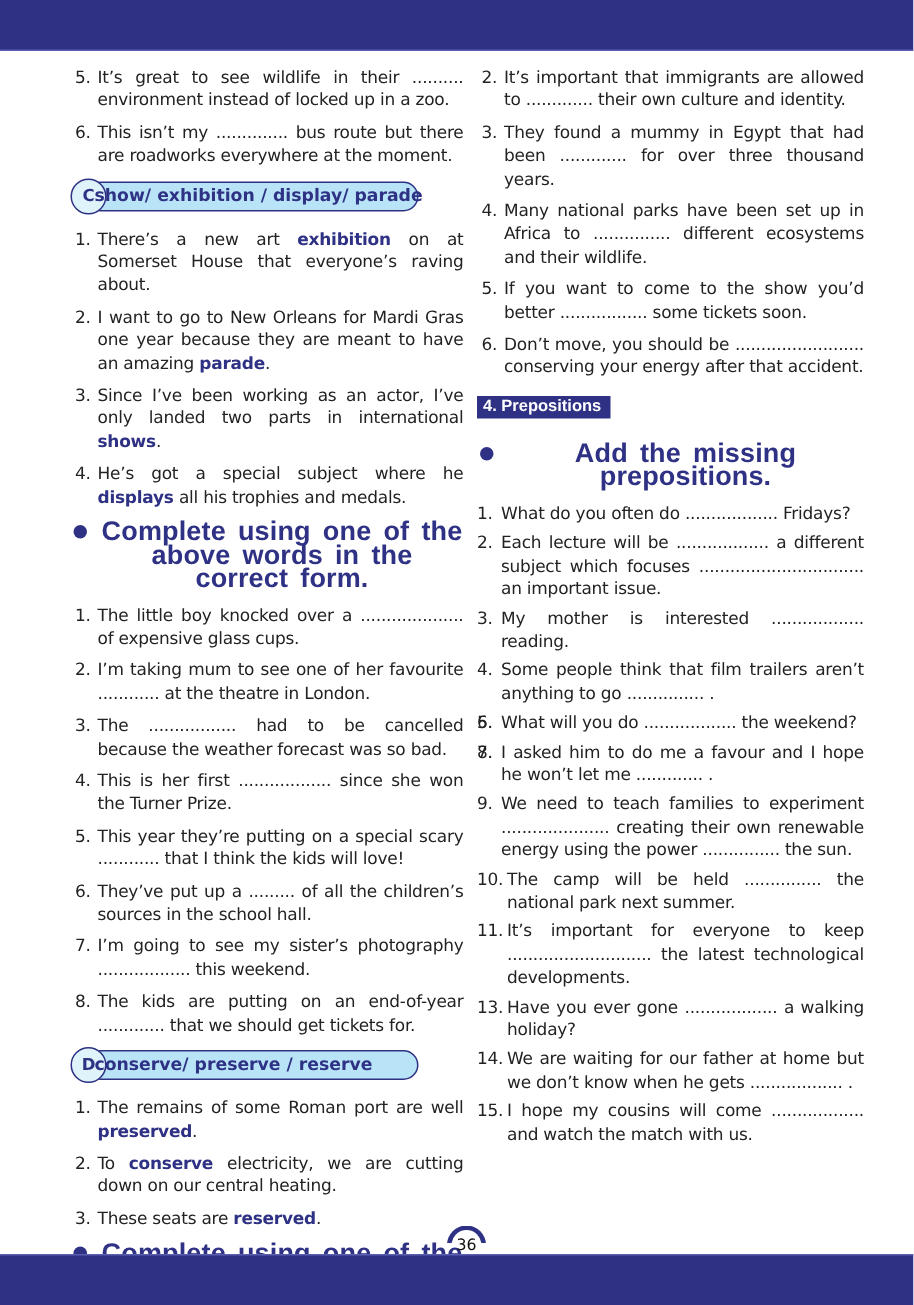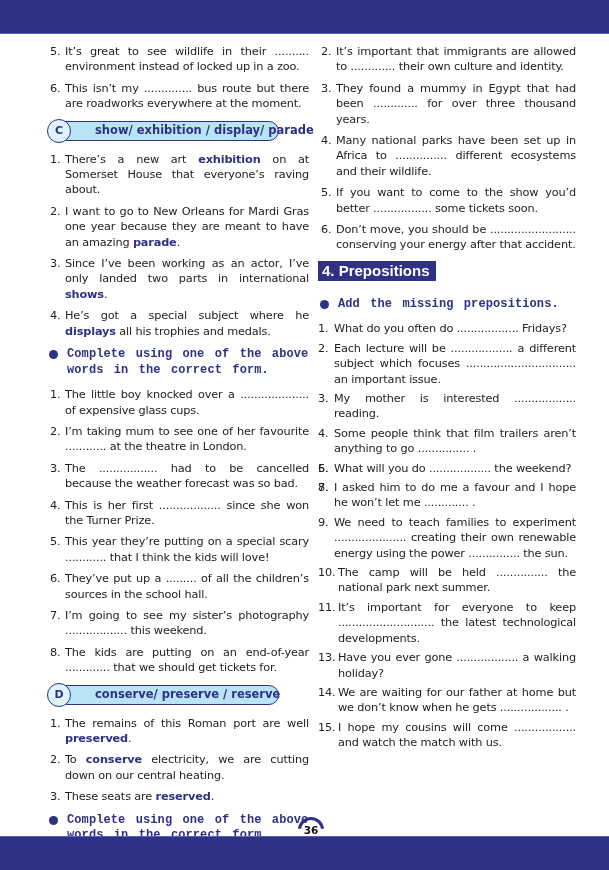--- a/index.html
+++ b/index.html
@@ -2,43 +2,43 @@
 <html><head>
 <meta charset="utf-8">
 <style>
   * { box-sizing: border-box; margin: 0; padding: 0; }
   html, body { width: 609px; height: 870px; background: #ffffff; overflow: hidden; }
   body { position: relative; font-family: "DejaVu Sans", sans-serif; color: #222; }
   .top-band { position: absolute; left: 0; top: 0; width: 609px; height: 34px; background: #2e3184; border-bottom: 1px solid #5b5fb0; }
   .bottom-band { position: absolute; left: 0; top: 836px; width: 609px; height: 34px; background: #2e3184; border-top: 1px solid #5b5fb0; }
   .page-num { position: absolute; left: 297px; top: 817px; width: 28px; height: 20px; text-align: center; }
   .page-num .arc { position: absolute; left: 1px; top: 0; width: 26px; height: 26px; border: 3px solid #2e3184; border-bottom-color: transparent; border-left-color: #2e3184; border-right-color: #2e3184; border-radius: 50%; clip-path: inset(0 0 55% 0); }
-  .page-num span { position: relative; display: block; font-size: 10.5px; font-weight: bold; color: #111; top: 7px; }
+  .page-num span { position: relative; display: block; font-size: 10.5px; font-weight: normal; color: #111; top: 7px; }
 
   .col { position: absolute; top: 44px; }
   .col-left { left: 47px; width: 262px; }
   .col-right { left: 318px; width: 258px; }
 
   ol.items { list-style: none; }
   ol.items li { position: relative; font-size: 11.3px; line-height: 15.4px; padding-left: 18px; margin-bottom: 6px; text-align: justify; letter-spacing: -0.15px; }
   ol.items li .num { position: absolute; left: 3px; top: 0; }
   ol.items.tight li { padding-left: 16px; margin-bottom: 4px; }
   ol.items.tight li .num { left: 0; }
   ol.items.tight li.two-digit { padding-left: 20px; }
   .kw { color: #2e3184; font-weight: bold; }
 
   .pill { position: relative; height: 22px; margin: 8px 0 10px 0; width: 232px; }
   .pill .bar { position: absolute; left: 10px; top: 1px; right: 0; height: 20px; background: #b9e4f7; border: 1.5px solid #2e3184; border-radius: 10px; }
   .pill .letter { position: absolute; left: 0; top: -1px; width: 24px; height: 24px; border-radius: 50%; background: #dff3fb; border: 1.5px solid #2e3184; color: #2e3184; font-weight: bold; font-size: 11px; text-align: center; line-height: 21px; }
-  .pill .label { position: absolute; left: 48px; top: 3px; font-size: 11.5px; font-weight: bold; color: #2e3184; white-space: nowrap; }
+  .pill .label { position: absolute; left: 16px; top: 3px; font-size: 11.5px; font-weight: bold; color: #2e3184; white-space: nowrap; }
 
-  .instr { position: relative; padding-left: 20px; font-family: Liberation Mono, monospace; font-weight: bold; color: #2e3184; font-size: 12px; line-height: 15.5px; margin: 8px 0 9px 0; letter-spacing: 0.1px; word-spacing: 3px; }
+  .instr { position: relative; padding-left: 20px; font-family: Liberation Sans, sans-serif; font-weight: bold; color: #2e3184; font-size: 18px; line-height: 15.5px; margin: 8px 0 9px 0; letter-spacing: 0.1px; word-spacing: 3px; text-align: center; }
   .instr .dot { position: absolute; left: 2px; top: 3px; width: 9px; height: 9px; border-radius: 50%; background: #2e3184; }
 
-  .section-head { display: inline-block; background: #2e3184; color: #fff; font-family: "Liberation Sans", sans-serif; font-weight: bold; font-size: 15px; padding: 1px 6px 2px 4px; margin: 2px 0 8px 0; }
+  .section-head { display: inline-block; background: #2e3184; color: #fff; font-family: "Liberation Sans", sans-serif; font-weight: bold; font-size: 11px; padding: 1px 6px 2px 4px; margin: 2px 0 8px 0; }
 </style>
 </head>
 <body>
 
 <div class="top-band"></div>
 
 <div class="col col-left">
   <ol class="items">
     <li><span class="num">5.</span><span>It’s great to see wildlife in their .......... environment instead of locked up in a zoo.</span></li>
     <li><span class="num">6.</span><span>This isn’t my .............. bus route but there are roadworks everywhere at the moment.</span></li>
@@ -70,21 +70,21 @@
     <li><span class="num">8.</span><span>The kids are putting on an end-of-year ............. that we should get tickets for.</span></li>
   </ol>
 
   <div class="pill">
     <div class="bar"></div>
     <div class="letter">D</div>
     <div class="label">conserve/ preserve / reserve</div>
   </div>
 
   <ol class="items">
-    <li><span class="num">1.</span><span>The remains of this Roman port are well </span><span class="kw">preserved</span><span>.</span></li>
+    <li><span class="num">1.</span><span>The remains of some Roman port are well </span><span class="kw">preserved</span><span>.</span></li>
     <li><span class="num">2.</span><span>To </span><span class="kw">conserve</span><span> electricity, we are cutting down on our central heating.</span></li>
     <li><span class="num">3.</span><span>These seats are </span><span class="kw">reserved</span><span>.</span></li>
   </ol>
 
   <div class="instr"><span class="dot"></span><span>Complete using one of the above words in the correct form.</span></div>
 
   <ol class="items">
     <li><span class="num">1.</span><span>I know you’re busy but do you think you could .......... some time for me this weekend?</span></li>
   </ol>
 </div>

